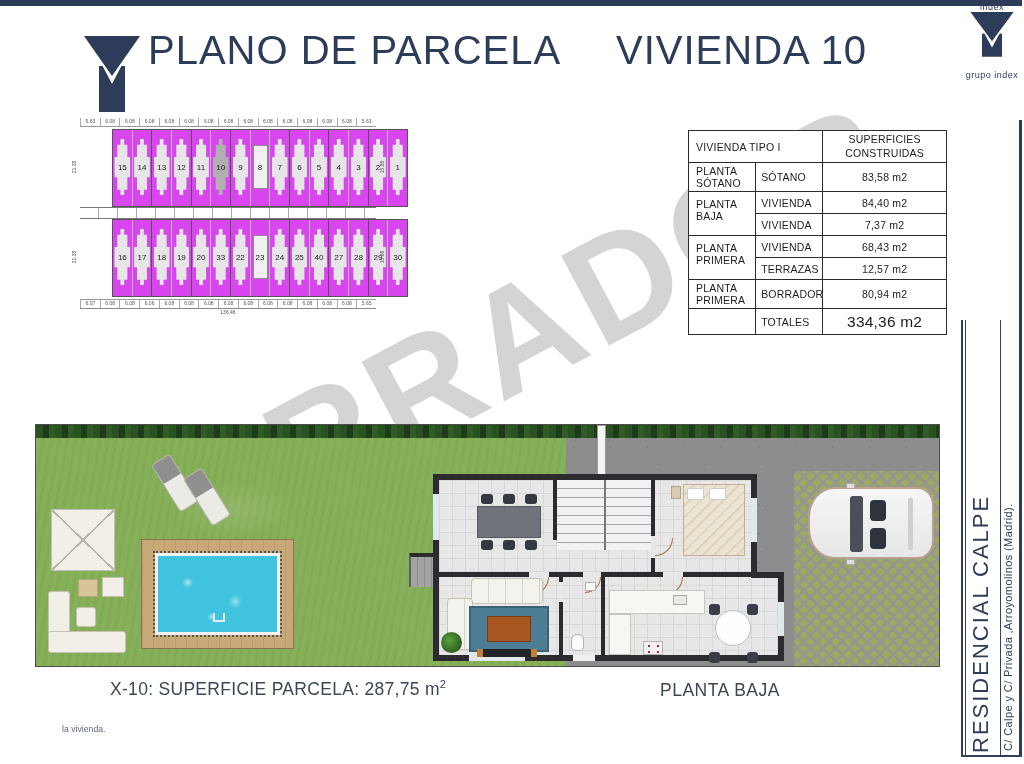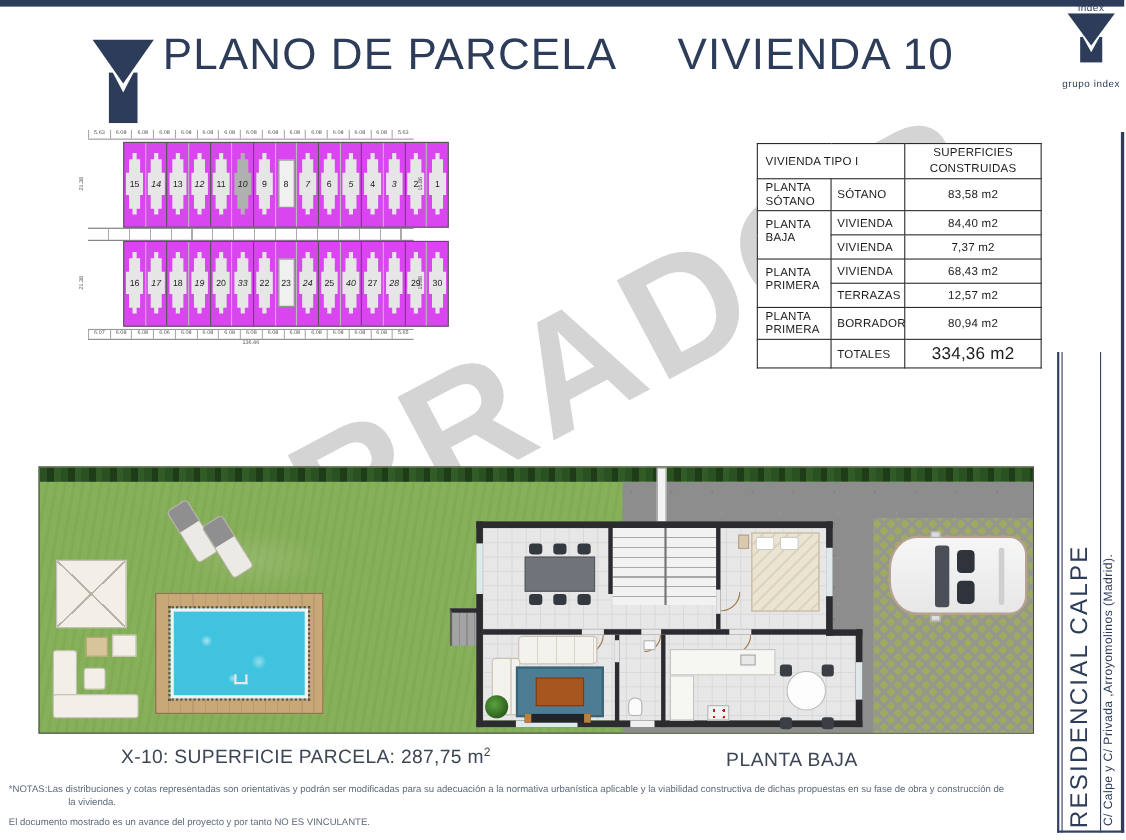--- a/index.html
+++ b/index.html
@@ -25,21 +25,21 @@
   .siteplan { left:80px; top:118px; width:296px; height:200px; background:#fff; z-index:2; font-family:"Liberation Sans",sans-serif; }
   .sp-dims { left:0; width:296px; height:9px; display:flex; }
   .sp-dims-top { top:0; border-bottom:1px solid #999; }
   .sp-dims-bottom { top:181px; border-top:1px solid #999; }
   .sp-dim { flex:1; font-size:5px; color:#555; text-align:center; border-left:1px solid #aaa; overflow:hidden; }
   .sp-row { left:0; width:296px; height:78px; border:1.5px solid #555; display:flex; background:#d946ef;margin-left:32px; }
   .sp-row-top { top:11px; }
   .sp-row-bottom { top:101px; }
   .sp-cell { flex:1; position:relative; border-right:1px solid #bbb; }
   .sp-cell:last-child { border-right:none; }
-  .sp-cell.pair-end { border-right:1.5px solid #555;font-style:italic; }
+  .sp-cell.pair-end { border-right:1.5px solid #555; }
   .sp-house { position:absolute; left:8%; right:8%; top:12%; bottom:14%; background:#e6e6e6;
     clip-path:polygon(0 32%,18% 32%,18% 10%,38% 10%,38% 0,62% 0,62% 10%,82% 10%,82% 32%,100% 32%,100% 68%,82% 68%,82% 90%,62% 90%,62% 100%,38% 100%,38% 90%,18% 90%,18% 68%,0 68%); }
   .sp-house.sp-hl { background:#b0b0b0; }
   .sp-house-center { position:absolute; left:10%; right:10%; top:20%; bottom:22%; background:#f0f0f0; border:1px solid #8a8a8a; }
   .sp-num { position:absolute; left:0; right:0; top:50%; transform:translateY(-55%); text-align:center; font-size:8px; color:#222; }
   .sp-road { left:0; top:89px; width:296px; height:12px; border-top:1px solid #777; border-bottom:1px solid #777;
     background:repeating-linear-gradient(90deg, transparent 0 18px, #aaa 18px 19px); }
   .sp-total { left:0; top:190px; width:296px; height:9px; border-top:1px solid #888; text-align:center; font-size:5px; color:#555; }
   .sp-vdim { font-size:5px; color:#555; transform:rotate(-90deg); white-space:nowrap; }
   .sp-vd-lt { left:-12px; top:46px; } .sp-vd-lb { left:-12px; top:136px; }
@@ -528,23 +528,21 @@
       <div class="car-m1"></div>
       <div class="car-m2"></div>
     </div>
   </div>
 
   <div class="abs cap-parcel">
     <span>X-10: SUPERFICIE PARCELA:  287,75 m</span><sup>2</sup>
   </div>
   <div class="abs cap-floor">PLANTA BAJA</div>
 
-  <div class="abs note note1">*NOTAS:Las distribuciones y cotas representadas son orientativas y podrán ser modificadas para su adecuación a la normativa urbanística aplicable y la viabilidad constructiva de dichas propuestas en su fase de obra y construcción de</div>
   <div class="abs note note1b">la vivienda.</div>
-  <div class="abs note note2">El documento mostrado es un avance del proyecto y por tanto NO ES VINCULANTE.</div>
 
   <div class="abs tb-line tb-l1"></div>
   <div class="abs tb-line tb-l2"></div>
   <div class="abs tb-line tb-sep"></div>
   <div class="abs tb-line tb-bot"></div>
   <div class="abs tb-project">RESIDENCIAL CALPE</div>
   <div class="abs tb-address">C/ Calpe y C/ Privada ,Arroyomolinos (Madrid).</div>
 
 </div>
 

